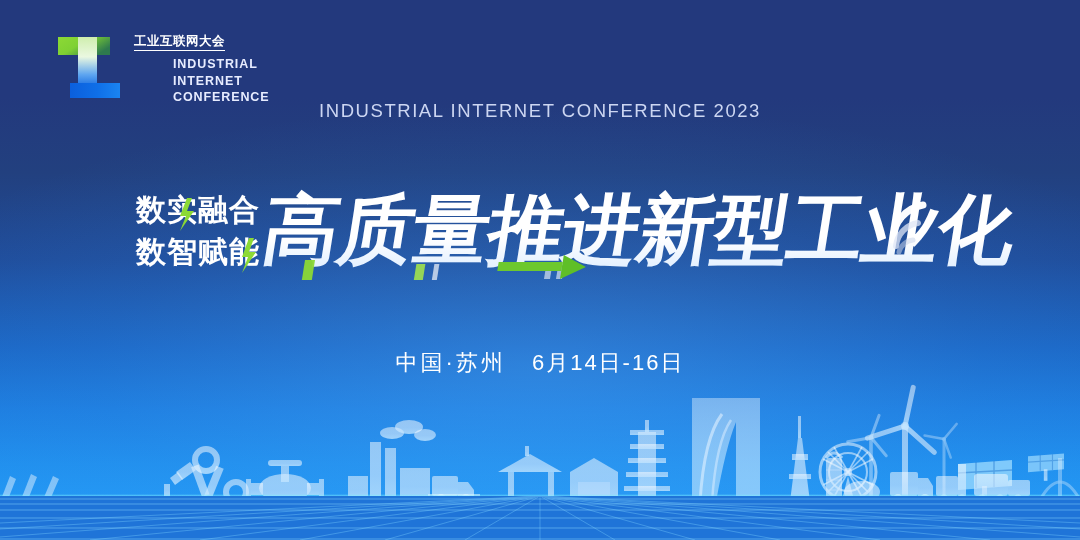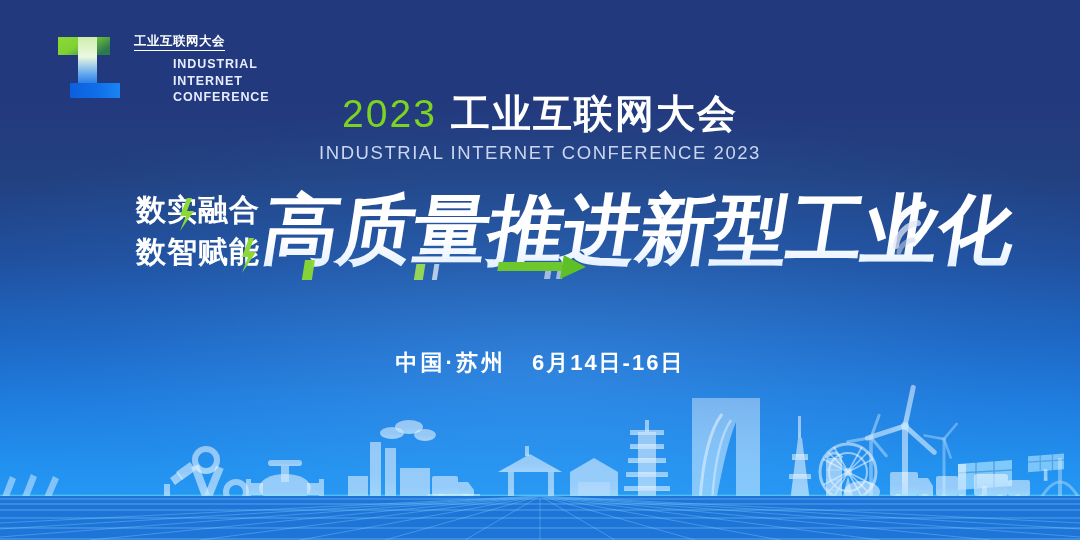--- a/index.html
+++ b/index.html
@@ -76,21 +76,21 @@
   .slogan {
     position:absolute; left:0; right:12px; top:178px;
     height:110px;
   }
   .slogan-svg { display:block; width:1080px; height:110px; }
 
   
   .date-line {
     position:absolute; left:0; right:0; top:348px;
     text-align:center;
-    font-size:22px; color:#ffffff; font-weight:700;
+    font-size:22px; color:#ffffff; font-weight:400;
     letter-spacing:2.5px; white-space:nowrap;
   }
   .date-city { letter-spacing:3px; }
   .date-gap { display:inline-block; width:26px; }
   .date-range { letter-spacing:2px; }
 
   
   .skyline {
     position:absolute; left:0; bottom:0;
     width:1080px; height:160px;
@@ -154,23 +154,20 @@
       </div>
       <div class="logo-en">
         <div>INDUSTRIAL</div>
         <div>INTERNET</div>
         <div>CONFERENCE</div>
       </div>
     </div>
   </div>
 
   <div class="title-wrap">
-    <div class="title-main">
-      <span class="title-year">2023</span><span style="display:inline-block;width:14px"></span><span class="title-cn">工业互联网大会</span>
-    </div>
     <div class="title-sub">INDUSTRIAL INTERNET CONFERENCE 2023</div>
   </div>
 
   <div class="slogan">
     <svg class="slogan-svg" viewBox="0 0 1080 110">
       <defs>
         <linearGradient id="gWhite" x1="0" y1="0" x2="0" y2="1">
           <stop offset="0%" stop-color="#ffffff"></stop>
           <stop offset="60%" stop-color="#ffffff"></stop>
           <stop offset="100%" stop-color="#dfeeff"></stop>

